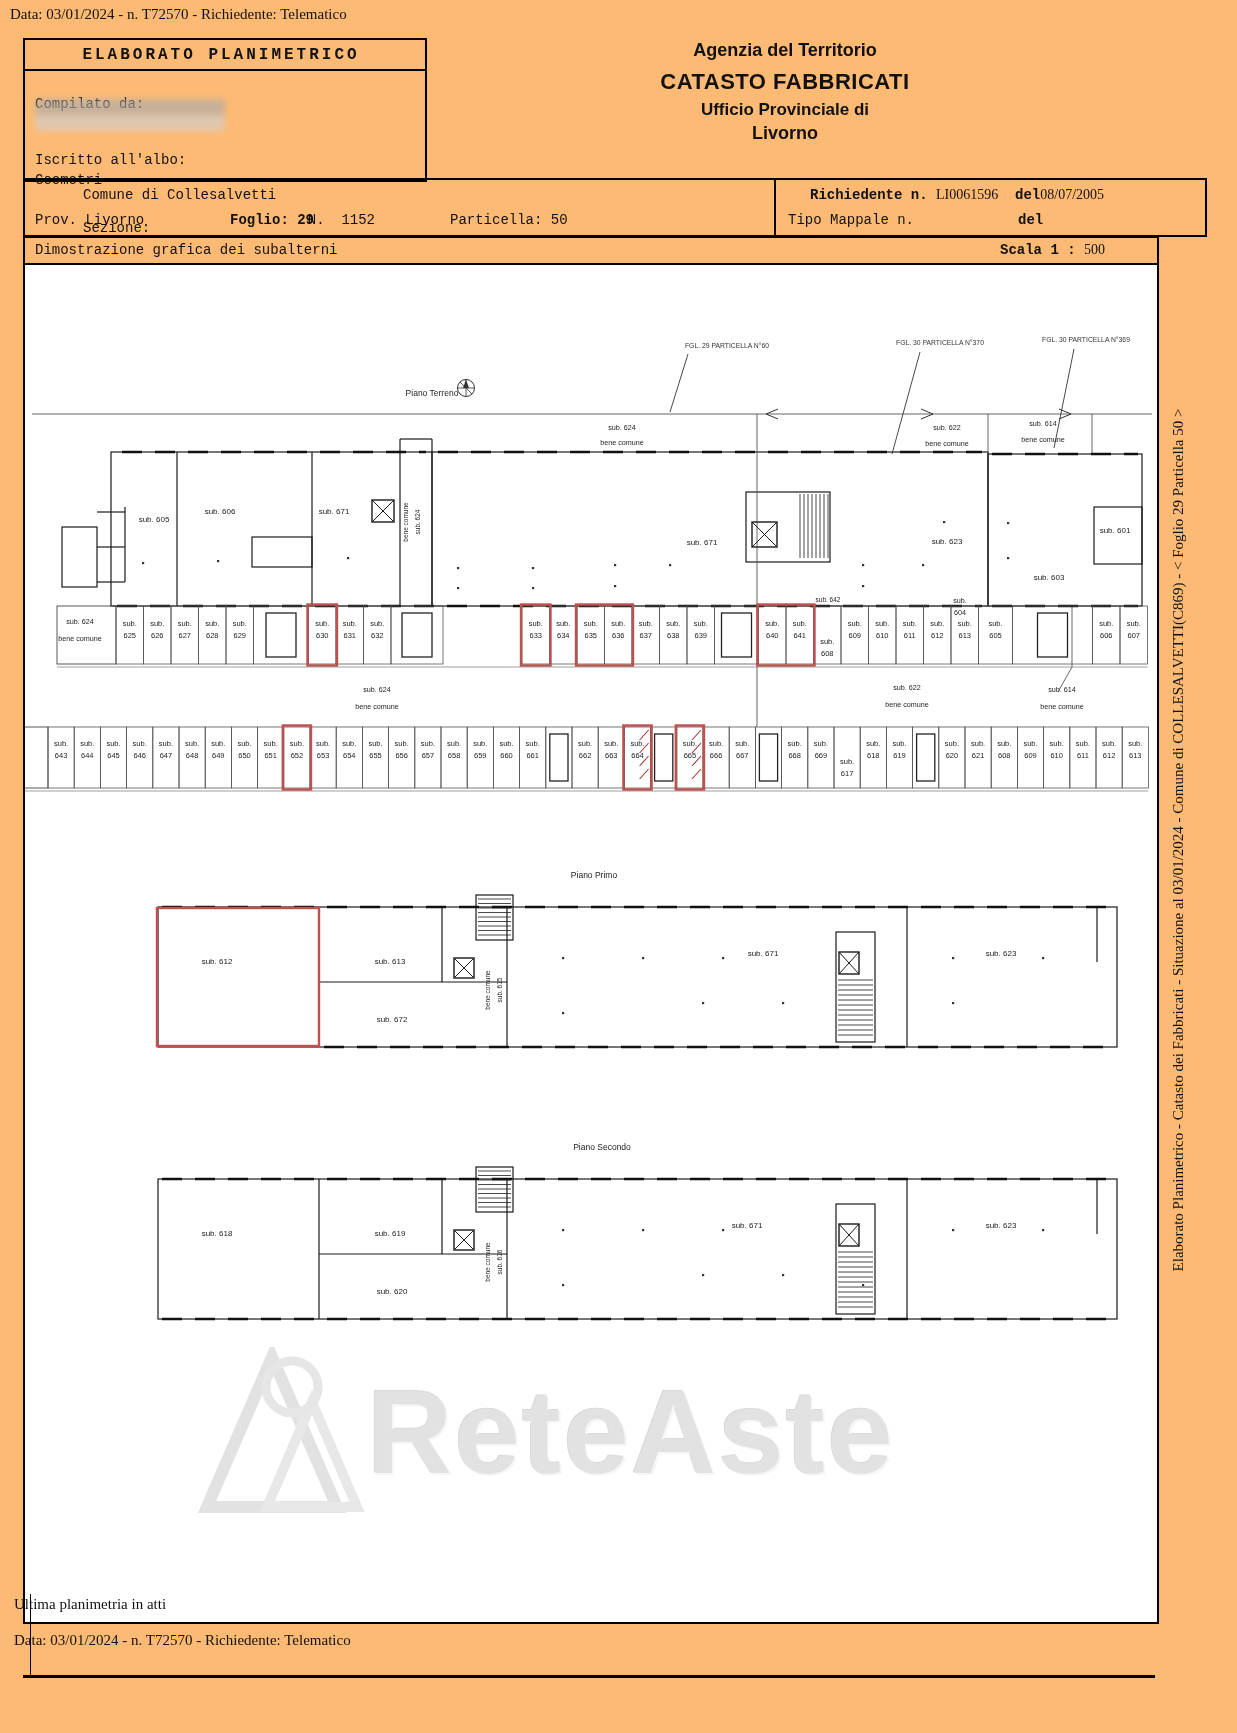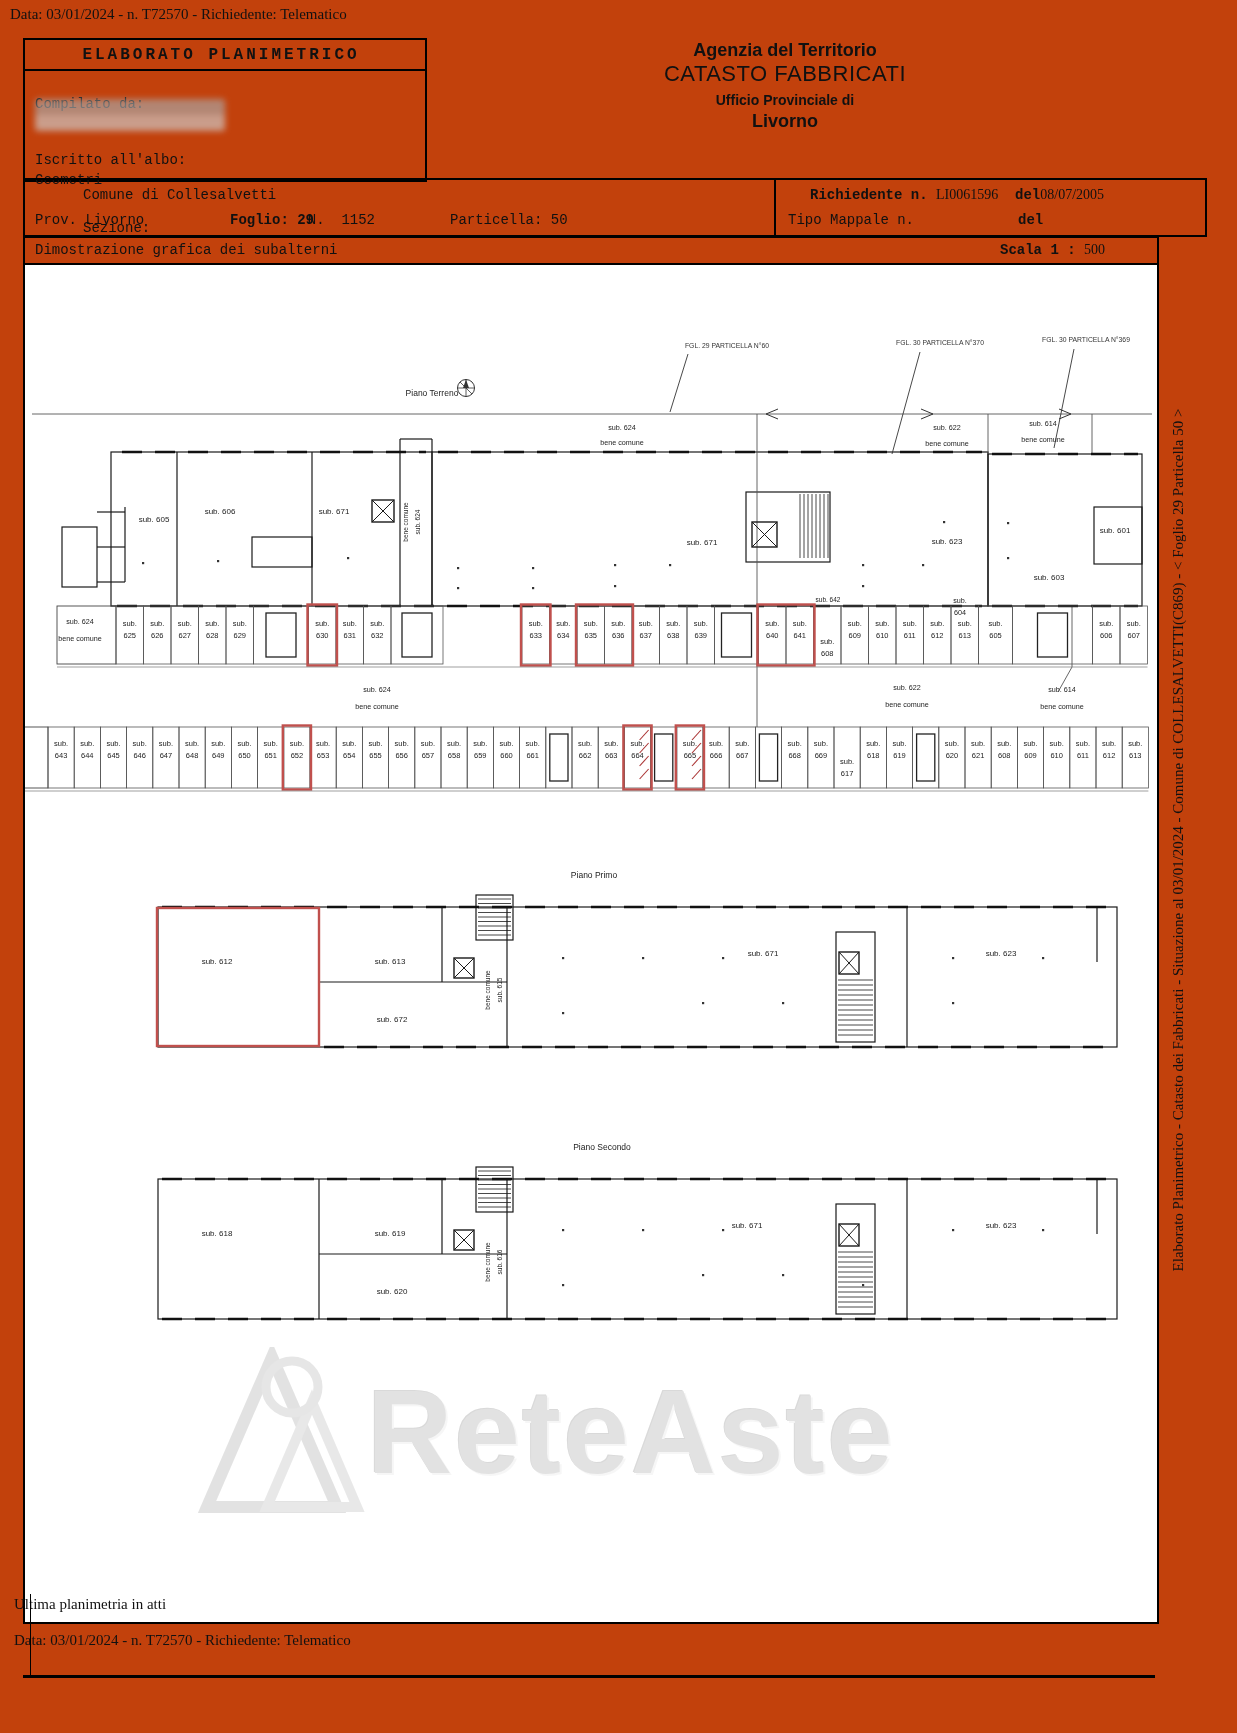--- a/index.html
+++ b/index.html
@@ -1,37 +1,37 @@
 <!DOCTYPE html>
 <html><head>
 <meta charset="utf-8">
 <style>
   html,body{margin:0;padding:0;background:#fff;}
-  #page{position:relative;width:1237px;height:1733px;background:#c2410c;overflow:hidden;
+  #page{position:relative;width:1237px;height:1733px;background:#fdba74;overflow:hidden;
         font-family:"Liberation Mono",monospace;color:#111;}
   .serif{font-family:"Liberation Serif",serif;}
   .sans{font-family:"Liberation Sans",sans-serif;}
   .abs{position:absolute;}
   
   #top-line{left:10px;top:6px;font-size:15px;}
   
   #elab-box{left:23px;top:38px;width:400px;height:140px;border:2px solid #000;}
   #elab-title{border-bottom:2px solid #000;text-align:center;font-weight:bold;
               font-size:16px;letter-spacing:3px;padding:6px 8px 5px 0;}
   #elab-body{position:relative;font-size:14px;line-height:18px;padding:22px 10px;}
   #redact{position:absolute;left:10px;top:28px;width:190px;height:32px;
           background:linear-gradient(180deg,#ababab 0 45%,#cfcfcf 55% 100%);
           filter:blur(3px);opacity:.65;border-radius:3px;}
   .elab-line{margin-top:2px;}
   #prov-line{display:flex;justify-content:space-between;margin-top:22px;padding-right:40px;}
   
   #agency{left:600px;top:40px;width:370px;text-align:center;}
   #agency .a1{font-size:18px;font-weight:bold;}
-  #agency .a2{font-size:22px;font-weight:normal;letter-spacing:.5px;margin-top:0;}
-  #agency .a3{font-size:14px;font-weight:bold;margin-top:5px;}
+  #agency .a2{font-size:22px;font-weight:bold;letter-spacing:.5px;margin-top:8px;}
+  #agency .a3{font-size:17px;font-weight:bold;margin-top:5px;}
   #agency .a4{font-size:18px;font-weight:600;margin-top:3px;}
   
   #info-row{left:23px;top:178px;width:1132px;height:55px;border:2px solid #000;display:flex;padding-left:48px;}
   #info-left{position:relative;width:701px;border-right:2px solid #000;font-size:14px;}
   #info-right{position:relative;flex:1;font-size:14px;}
   
   #title-bar{left:23px;top:236px;width:1132px;height:27px;border:2px solid #000;border-bottom:none;
              font-size:14px;}
   
   #plan-box{left:23px;top:263px;width:1132px;height:1357px;border:2px solid #000;background:#fff;}

